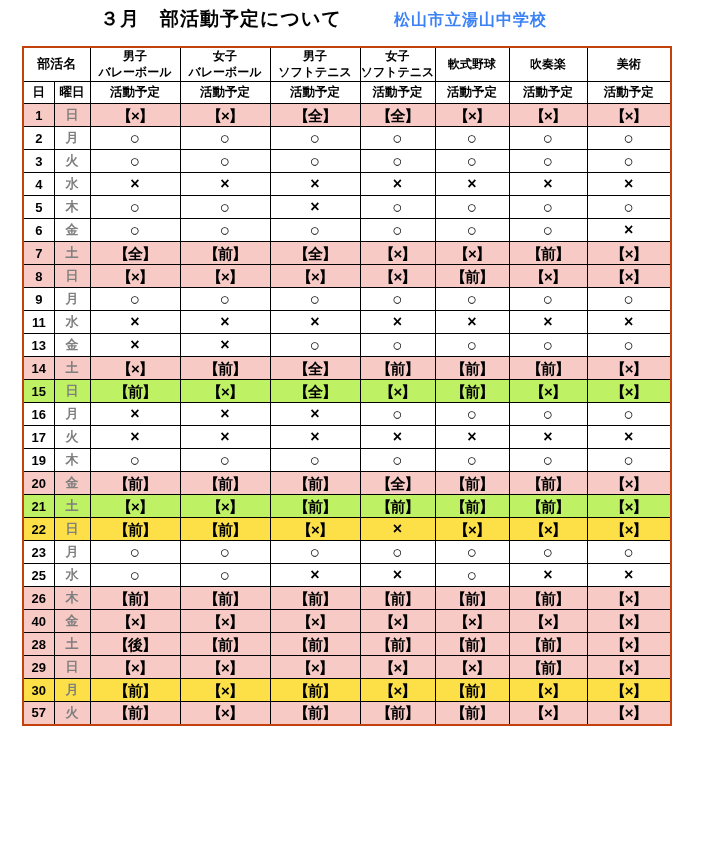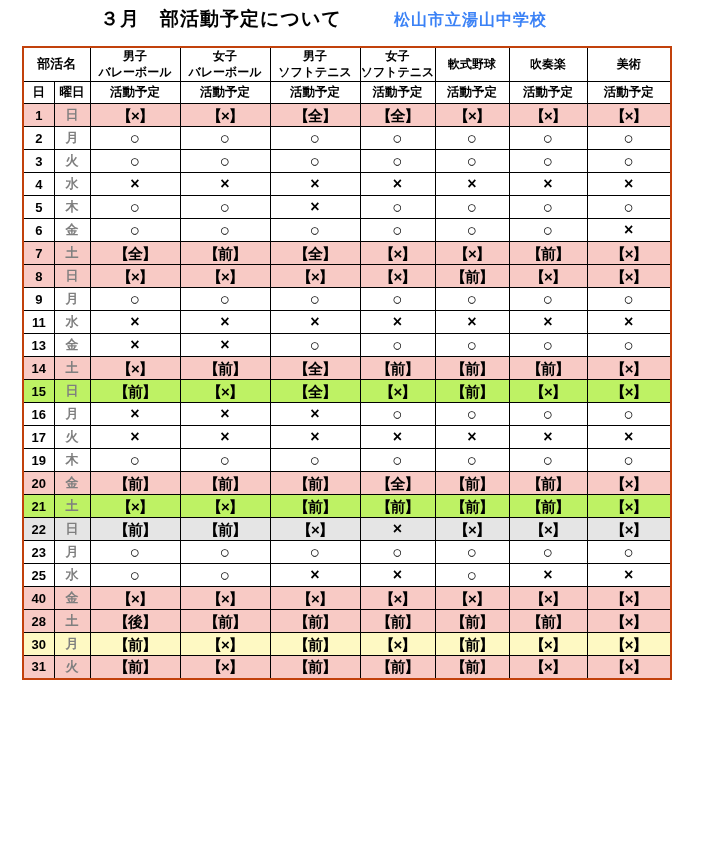--- a/index.html
+++ b/index.html
@@ -281,21 +281,21 @@
         <td class="day">21</td>
         <td class="wd" style="color: rgb(127, 127, 127);">土</td>
         <td class="val br">【×】</td>
         <td class="val br">【×】</td>
         <td class="val br">【前】</td>
         <td class="val br">【前】</td>
         <td class="val br">【前】</td>
         <td class="val br">【前】</td>
         <td class="val br">【×】</td>
       </tr>
-      <tr style="background: #e5e5e5;">
+      <tr style="background: #fde047;">
         <td class="day">22</td>
         <td class="wd" style="color: rgb(127, 127, 127);">日</td>
         <td class="val br">【前】</td>
         <td class="val br">【前】</td>
         <td class="val br">【×】</td>
         <td class="val cross">×</td>
         <td class="val br">【×】</td>
         <td class="val br">【×】</td>
         <td class="val br">【×】</td>
       </tr>
@@ -313,20 +313,31 @@
       <tr>
         <td class="day">25</td>
         <td class="wd" style="color: rgb(127, 127, 127);">水</td>
         <td class="val circle">○</td>
         <td class="val circle">○</td>
         <td class="val cross">×</td>
         <td class="val cross">×</td>
         <td class="val circle">○</td>
         <td class="val cross">×</td>
         <td class="val cross">×</td>
+      </tr>
+      <tr style="background: rgb(248, 202, 197);">
+        <td class="day">26</td>
+        <td class="wd" style="color: rgb(127, 127, 127);">木</td>
+        <td class="val br">【前】</td>
+        <td class="val br">【前】</td>
+        <td class="val br">【前】</td>
+        <td class="val br">【前】</td>
+        <td class="val br">【前】</td>
+        <td class="val br">【前】</td>
+        <td class="val br">【×】</td>
       </tr>
       <tr style="background: rgb(248, 202, 197);">
         <td class="day">40</td>
         <td class="wd" style="color: rgb(127, 127, 127);">金</td>
         <td class="val br">【×】</td>
         <td class="val br">【×】</td>
         <td class="val br">【×】</td>
         <td class="val br">【×】</td>
         <td class="val br">【×】</td>
         <td class="val br">【×】</td>
@@ -336,33 +347,44 @@
         <td class="day">28</td>
         <td class="wd" style="color: rgb(127, 127, 127);">土</td>
         <td class="val br">【後】</td>
         <td class="val br">【前】</td>
         <td class="val br">【前】</td>
         <td class="val br">【前】</td>
         <td class="val br">【前】</td>
         <td class="val br">【前】</td>
         <td class="val br">【×】</td>
       </tr>
-      <tr style="background: #fef9c3;">
+      <tr style="background: rgb(248, 202, 197);">
+        <td class="day">29</td>
+        <td class="wd" style="color: rgb(127, 127, 127);">日</td>
+        <td class="val br">【×】</td>
+        <td class="val br">【×】</td>
+        <td class="val br">【×】</td>
+        <td class="val br">【×】</td>
+        <td class="val br">【×】</td>
+        <td class="val br">【前】</td>
+        <td class="val br">【×】</td>
+      </tr>
+      <tr style="background: #fde047;">
         <td class="day">30</td>
         <td class="wd" style="color: rgb(127, 127, 127);">月</td>
         <td class="val br">【前】</td>
         <td class="val br">【×】</td>
         <td class="val br">【前】</td>
         <td class="val br">【×】</td>
         <td class="val br">【前】</td>
         <td class="val br">【×】</td>
         <td class="val br">【×】</td>
       </tr>
       <tr style="background: rgb(248, 202, 197);">
-        <td class="day">31</td>
+        <td class="day">57</td>
         <td class="wd" style="color: rgb(127, 127, 127);">火</td>
         <td class="val br">【前】</td>
         <td class="val br">【×】</td>
         <td class="val br">【前】</td>
         <td class="val br">【前】</td>
         <td class="val br">【前】</td>
         <td class="val br">【×】</td>
         <td class="val br">【×】</td>
       </tr>
     </tbody>

